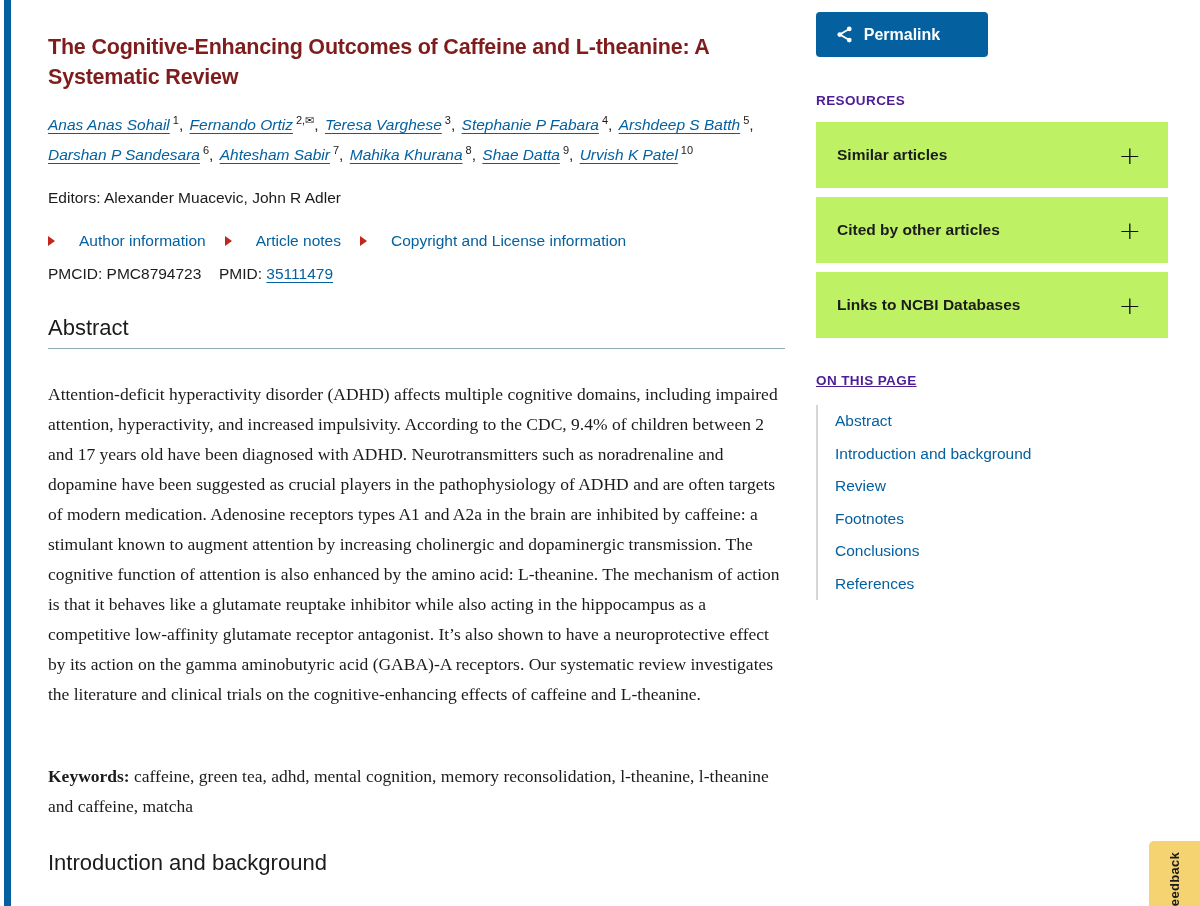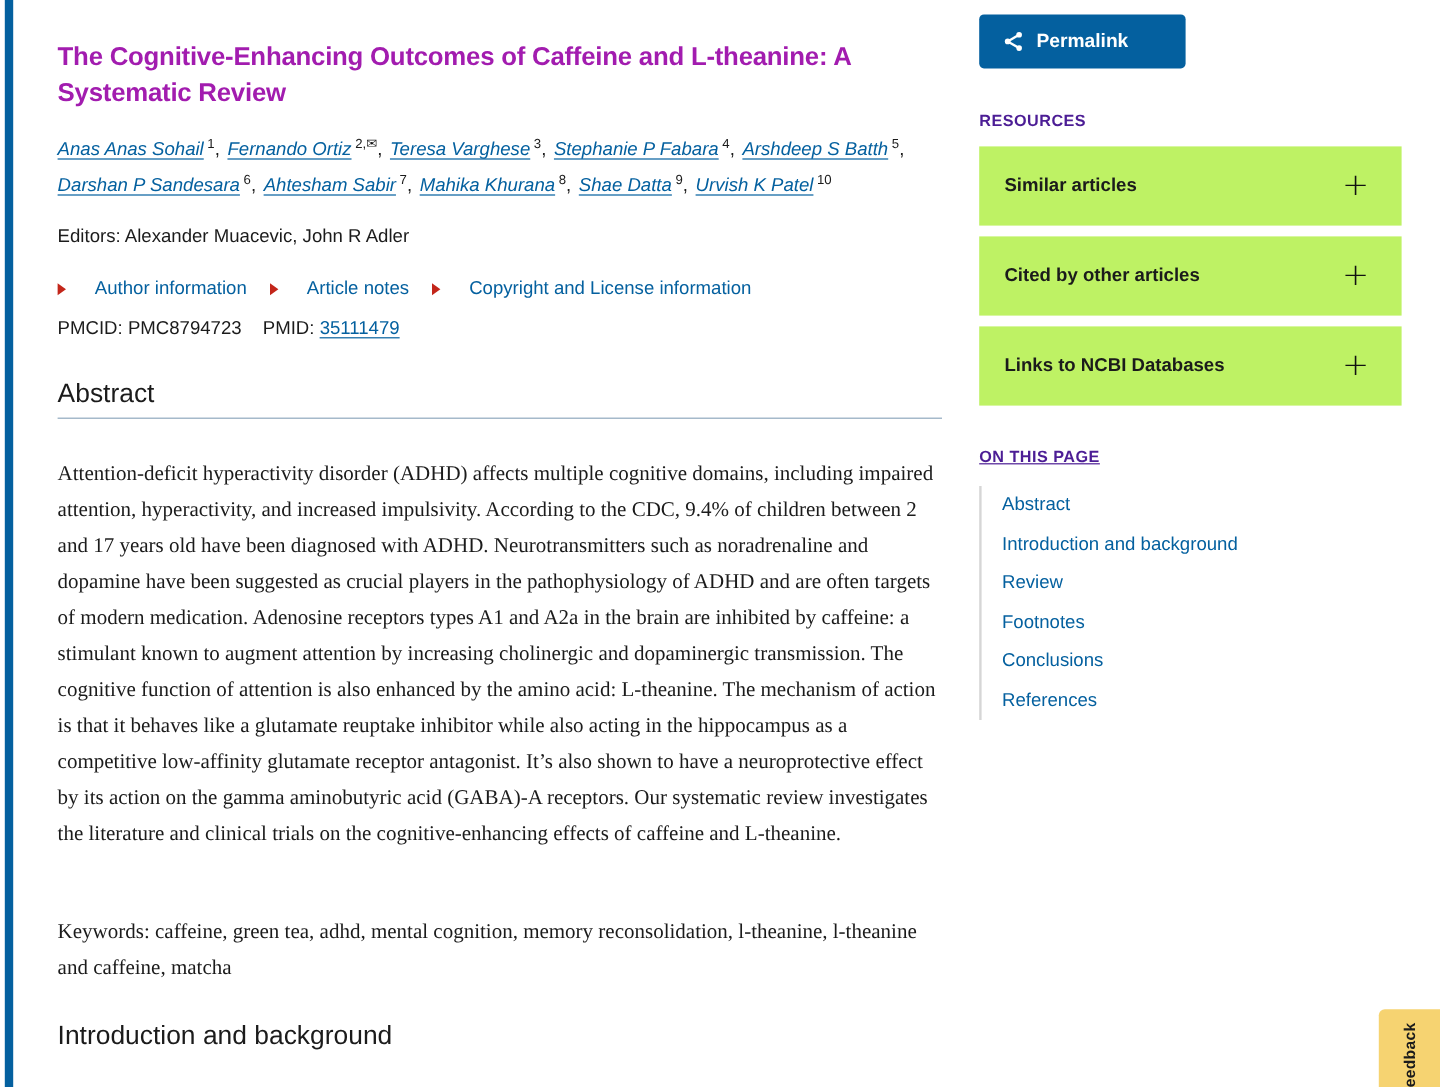--- a/index.html
+++ b/index.html
@@ -5,21 +5,21 @@
   * { margin:0; padding:0; box-sizing:border-box; }
   html,body { width:1200px; height:906px; background:#ffffff; overflow:hidden; position:relative;
               font-family:"Liberation Sans", sans-serif; color:#1b1b1b; }
 
   .left-accent { position:absolute; left:4px; top:0; width:7px; height:906px; background:#04609f; }
 
   
   .main { position:absolute; left:48px; top:0; width:737px; }
 
   .article-title { margin-top:32px; font-size:21.5px; line-height:30px; font-weight:700;
-                   color:#a21caf; letter-spacing:-0.2px; }
+                   color:#7f1d1d; letter-spacing:-0.2px; }
 
   .authors { margin-top:18px; font-size:15.5px; line-height:30px; color:#1b1b1b; }
   .authors a { color:#04609f; text-decoration:underline; text-underline-offset:3px;font-style:italic; }
   .authors sup { font-size:11px; color:#1b1b1b; margin-left:3px; line-height:0; }
   .authors .sep { margin-right:2px; }
 
   .editors { margin-top:17px; font-size:15.5px; line-height:21px; }
 
   .meta-links { margin-top:24px; display:flex; align-items:center; gap:19px; }
   .meta-link { display:flex; align-items:center; gap:24px; font-size:15.5px; color:#04609f; cursor:pointer; }
@@ -30,21 +30,21 @@
   .ids .gap { display:inline-block; width:9px; }
   .ids a { color:#04609f; text-decoration:underline; text-underline-offset:3px; }
 
   .section-h { margin-top:31px; font-size:22px; line-height:26px; font-weight:400; color:#1b1b1b; }
   .rule { border:none; border-top:1px solid #8fa9bd; margin-top:7px; }
 
   .abstract-p { margin-top:30px; font-family:"Liberation Serif", serif; font-size:17.5px;
                 line-height:30px; color:#1b1b1b; }
   .keywords { margin-top:52px; font-family:"Liberation Serif", serif; font-size:17.5px;
               line-height:30px; color:#1b1b1b; }
-  .keywords b { font-weight:400; }
+  .keywords b { font-weight:700; }
   .intro-h { margin-top:29px; }
 
   
   .sidebar { position:absolute; left:816px; top:0; width:352px; }
 
   .permalink-btn { margin-top:12px; position:relative; width:172px; height:45px; background:#04609f;
                    border:none; border-radius:4px; color:#fff; font-weight:700; font-size:16px;
                    font-family:"Liberation Sans", sans-serif; display:flex; align-items:center;
                    justify-content:center; cursor:pointer; }
   .permalink-btn svg { position:absolute; left:19px; top:13px; }

